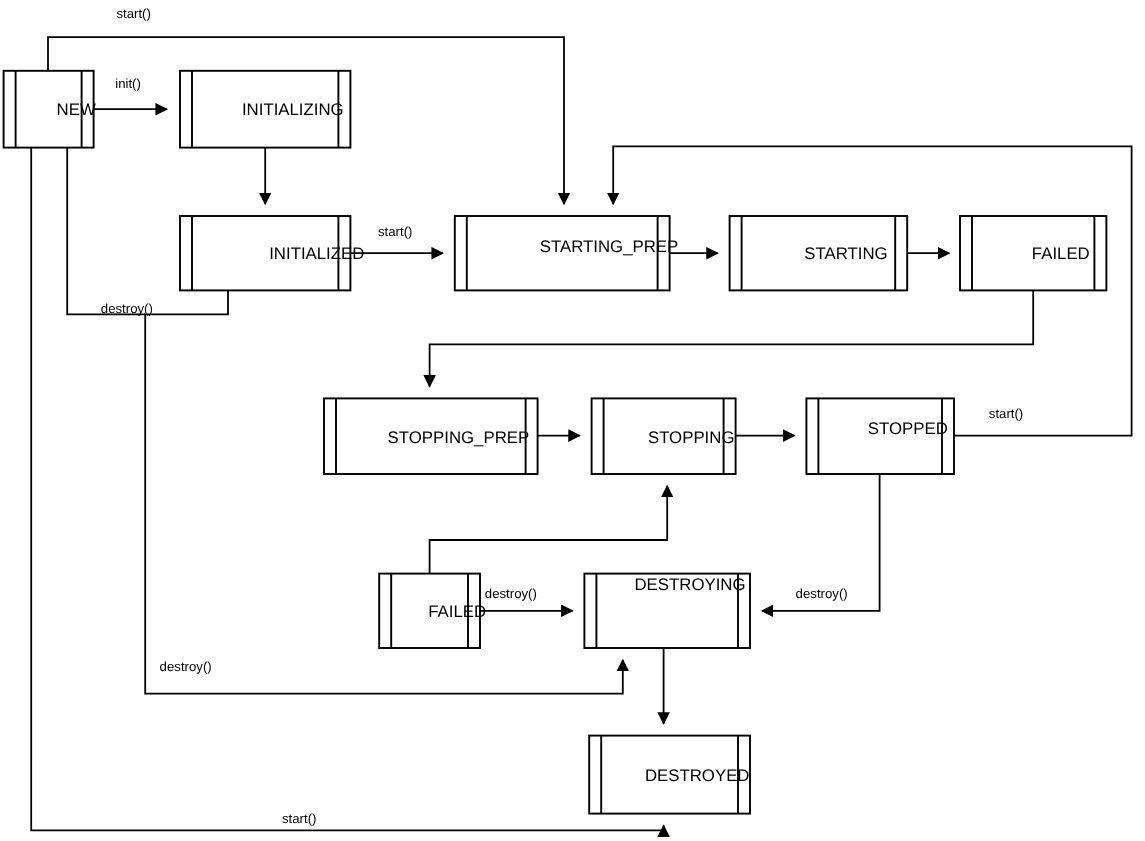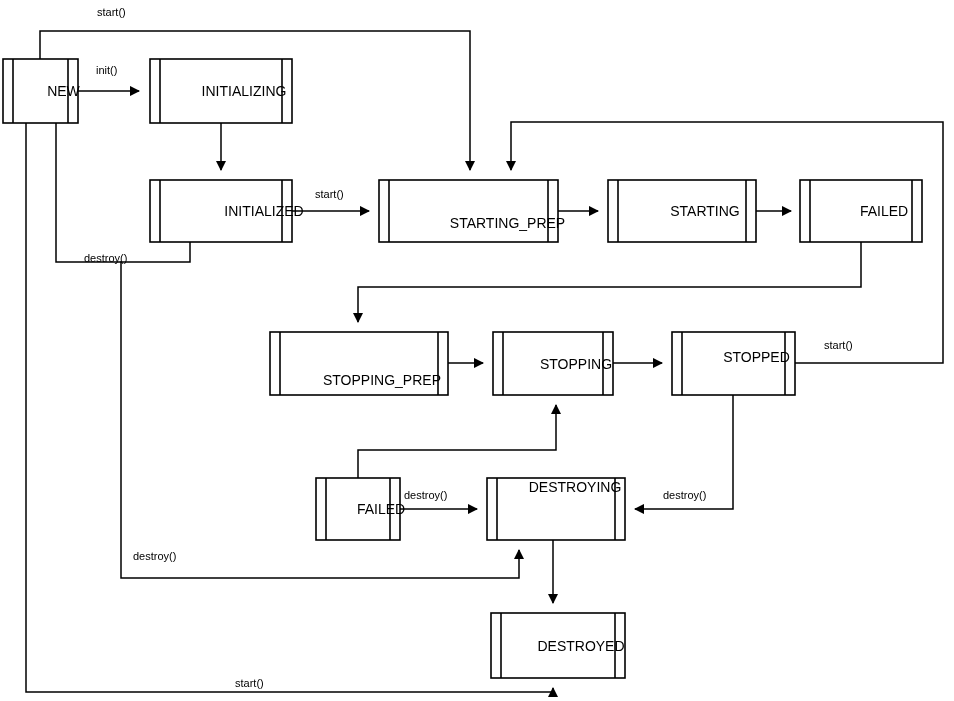--- a/index.html
+++ b/index.html
@@ -136,24 +136,24 @@
 
       <path d="M 26 123 L 26 692 L 553 692 L 553 688" marker-end="url(#arrow)"></path>
 
     </g>
   </svg>
 
   <div id="state-labels">
       <div class="state-label" style="left: 3px; top: 59px; width: 75px; height: 64px;">NEW</div>
       <div class="state-label" style="left: 150px; top: 59px; width: 142px; height: 64px;">INITIALIZING</div>
       <div class="state-label" style="left: 150px; top: 180px; width: 142px; height: 62px; margin-left: 20px;">INITIALIZED</div>
-      <div class="state-label" style="left: 379px; top: 192px; width: 211px; height: 62px; text-align: right;">STARTING_PREP</div>
+      <div class="state-label" style="left: 379px; top: 174px; width: 211px; height: 62px; text-align: right;">STARTING_PREP</div>
       <div class="state-label" style="left: 608px; top: 180px; width: 148px; height: 62px;">STARTING</div>
       <div class="state-label" style="left: 800px; top: 180px; width: 122px; height: 62px;">FAILED</div>
-      <div class="state-label" style="left: 270px; top: 332px; width: 178px; height: 63px; margin-top: 16px;">STOPPING_PREP</div>
+      <div class="state-label" style="left: 270px; top: 332px; width: 178px; height: 63px;">STOPPING_PREP</div>
       <div class="state-label" style="left: 493px; top: 332px; width: 120px; height: 63px; border-radius: 23px;">STOPPING</div>
       <div class="state-label" style="left: 672px; top: 332px; width: 123px; height: 50px;">STOPPED</div>
       <div class="state-label" style="left: 316px; top: 478px; width: 84px; height: 62px;">FAILED</div>
       <div class="state-label" style="left: 487px; top: 456px; width: 130px; height: 62px; text-align: center;">DESTROYING</div>
       <div class="state-label" style="left: 491px; top: 613px; width: 134px; height: 65px;">DESTROYED</div>
     </div>
   <div id="edge-labels">
       <div class="edge-label" style="left: 96px; top: 64px;">init()</div>
       <div class="edge-label" style="left: 315px; top: 188px;">start()</div>
       <div class="edge-label" style="left: 97px; top: 6px;">start()</div>

